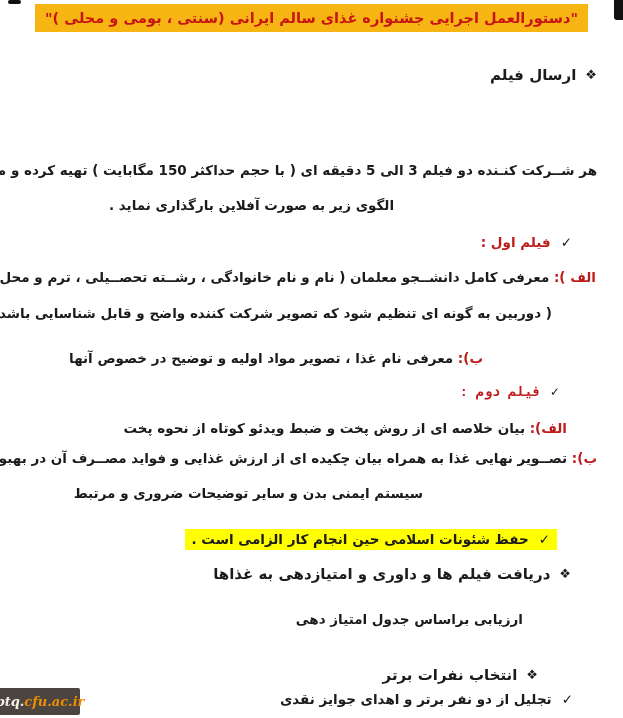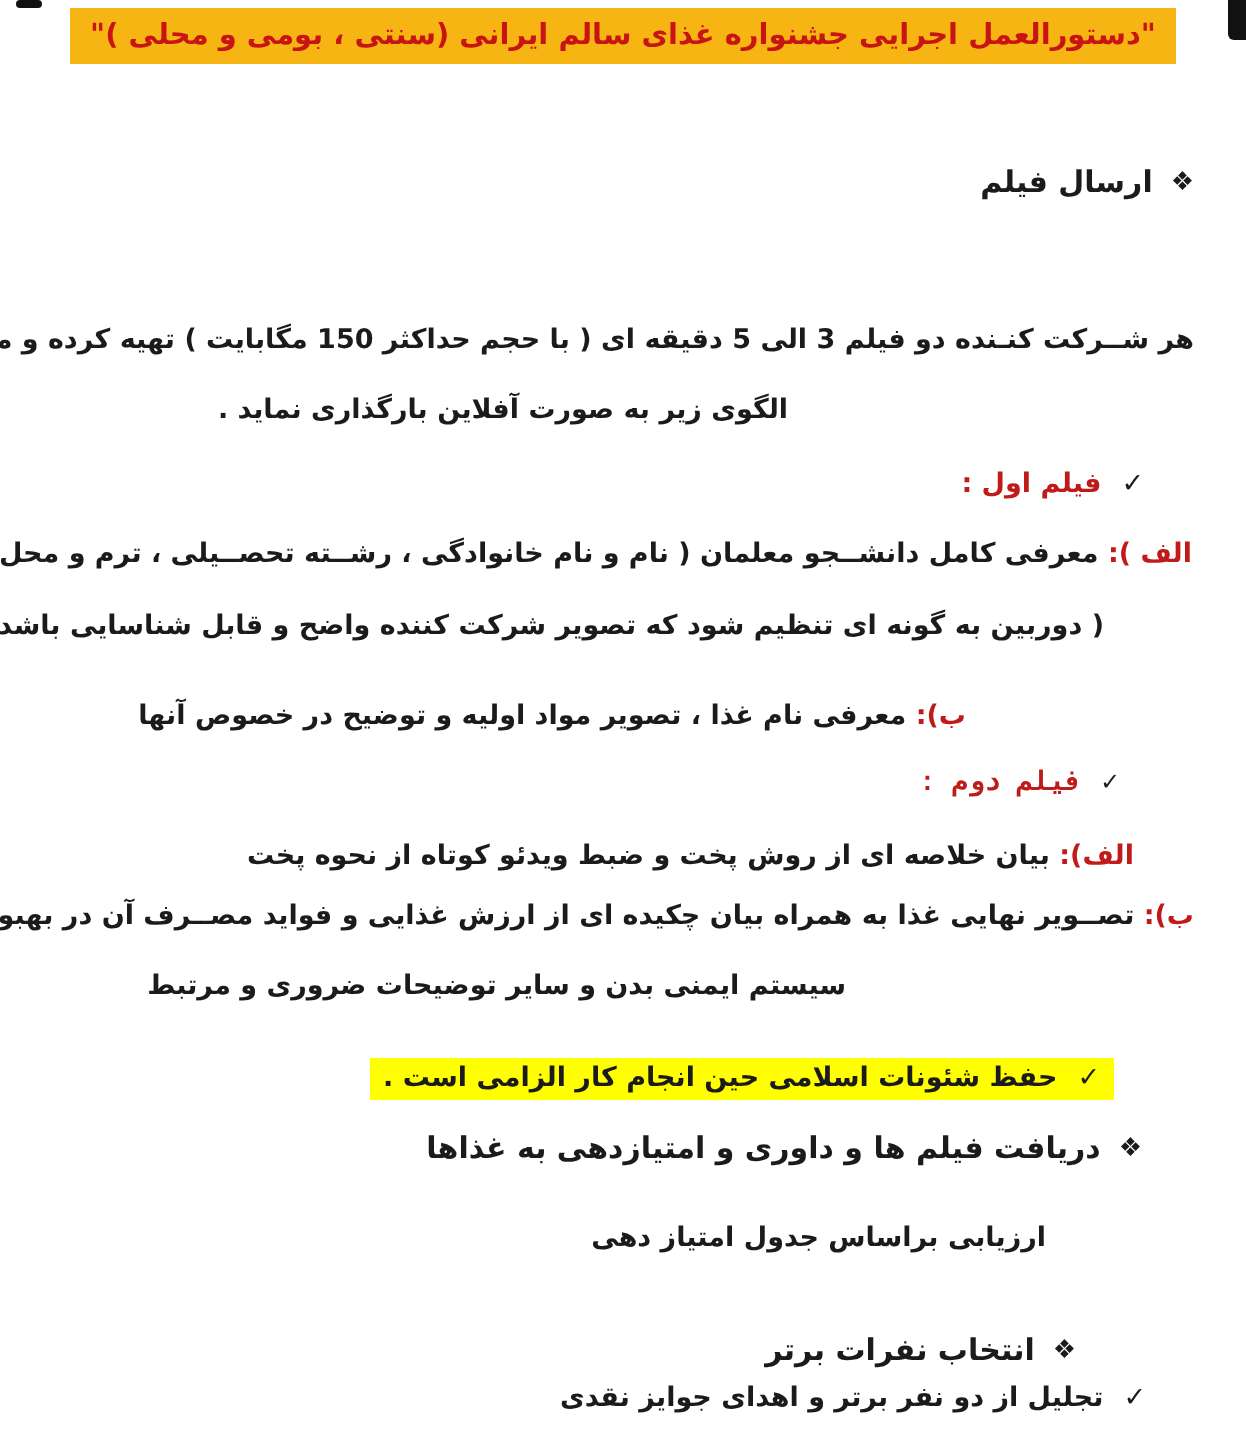--- a/index.html
+++ b/index.html
@@ -25,21 +25,21 @@
     position:relative;display:block;line-height:22px;font-size:13.5px;
     color:#1b1b1b;font-weight:700;text-align:right;
     padding-left:26px;padding-right:26px;white-space:nowrap;
   }
   .bullet{display:inline-block;margin-left:9px;font-size:13px;transform:translateY(-1px);}
   .check{display:inline-block;margin-left:10px;color:#1b1b1b;font-weight:700;}
   .red{color:#BF1B1B;}
   .h{font-size:15px;}
   .hl{background:#FFFF00;padding:2px 7px 3px 7px;}
   
-  .l-h1{margin-top:16px;position:absolute;top:64px;right:0;left:0;}
+  .l-h1{margin-top:0;position:absolute;top:64px;right:0;left:0;}
   .l-intro1{position:absolute;top:159px;right:0;left:0;}
   .l-intro2{position:absolute;top:194px;right:0;left:0;text-align:center;padding-left:0;padding-right:120px;}
   .l-film1{position:absolute;top:231px;right:0;left:0;padding-right:51px;}
   .l-alef1{position:absolute;top:266px;right:0;left:0;padding-right:27px;}
   .l-camera{position:absolute;top:302px;right:0;left:0;padding-right:71px;}
   .l-be1{position:absolute;top:347px;right:0;left:0;padding-right:140px;margin-left:29px;}
   .l-film2{position:absolute;top:382px;right:0;left:0;padding-right:64px;font-family:Liberation Mono, monospace;}
   .l-alef2{position:absolute;top:417px;right:0;left:0;padding-right:56px;}
   .l-be2a{position:absolute;top:447px;right:0;left:0;padding-right:26px;}
   .l-be2b{position:absolute;top:482px;right:0;left:0;padding-right:200px;}
@@ -125,14 +125,18 @@
   </div>
 
   <div class="line h l-h3">
     <span class="bullet">❖</span><span>انتخاب نفرات برتر</span>
   </div>
 
   <div class="line l-final">
     <span class="check">✓</span><span>تجلیل از دو نفر برتر و اهدای جوایز نقدی</span>
   </div>
 
+  <div class="watermark">
+    <span class="wm-prefix">ptq.</span>
+      <span class="wm-domain">cfu.ac.ir</span>
+  </div>
 
 </div>
 
 </body></html>

